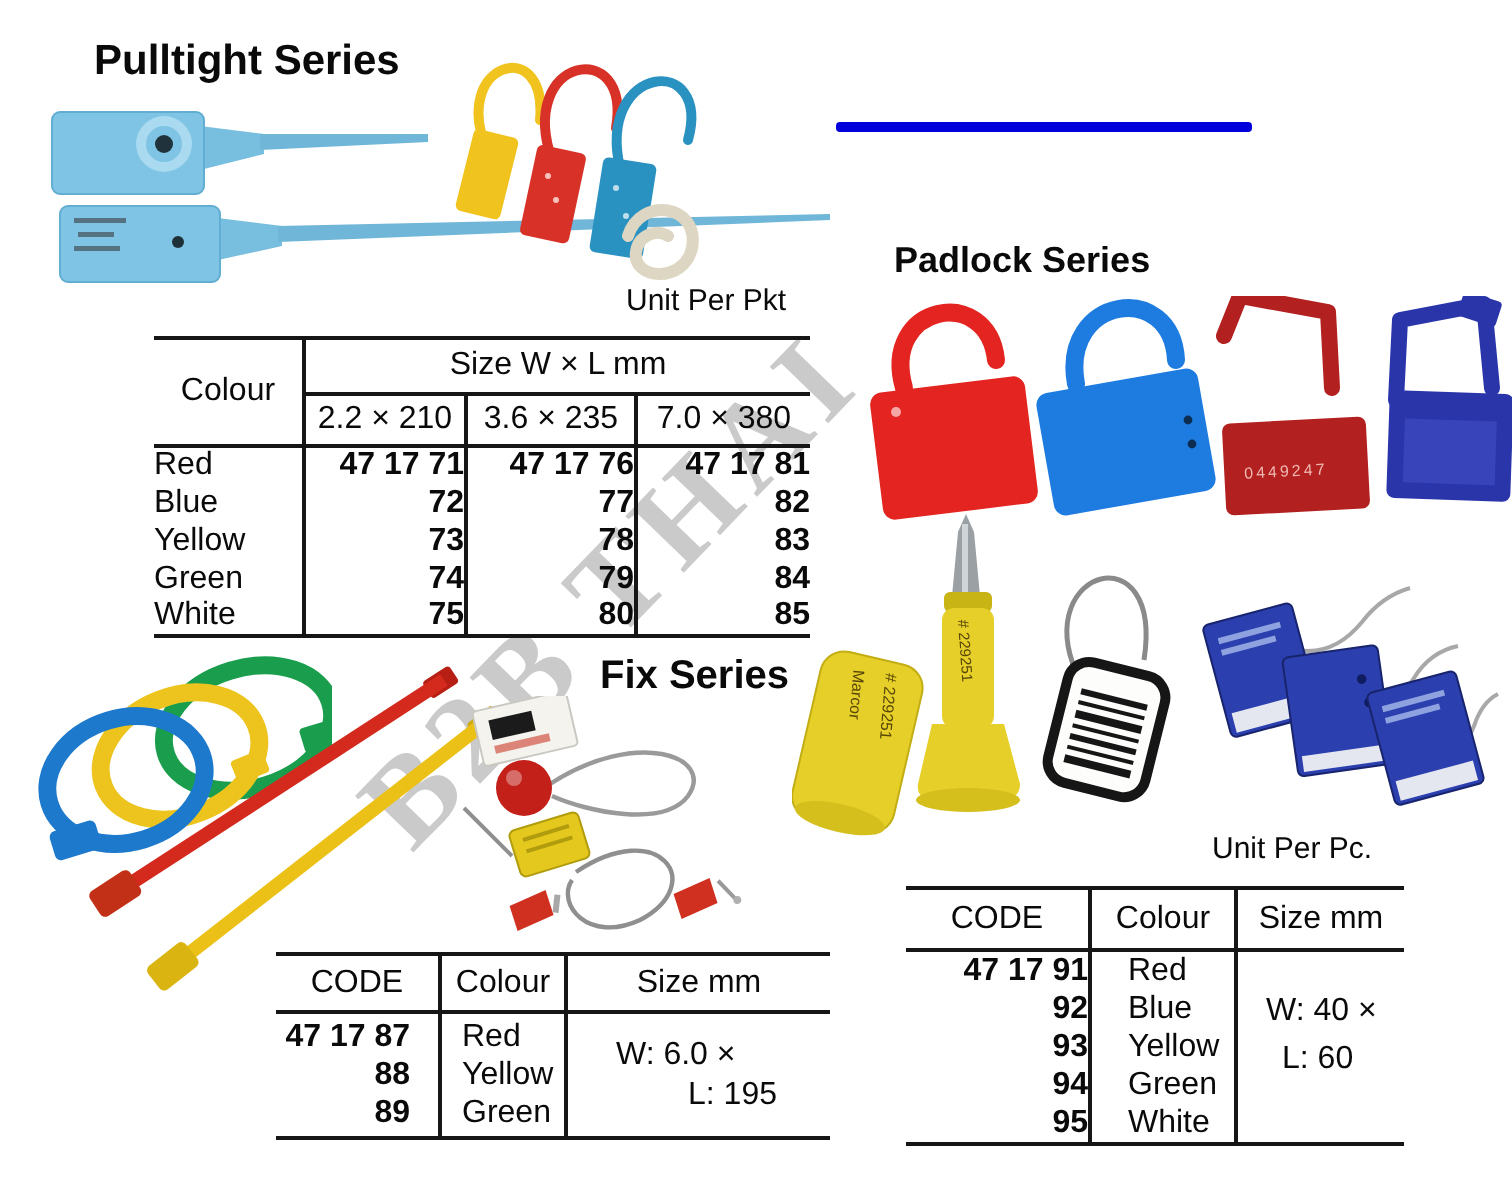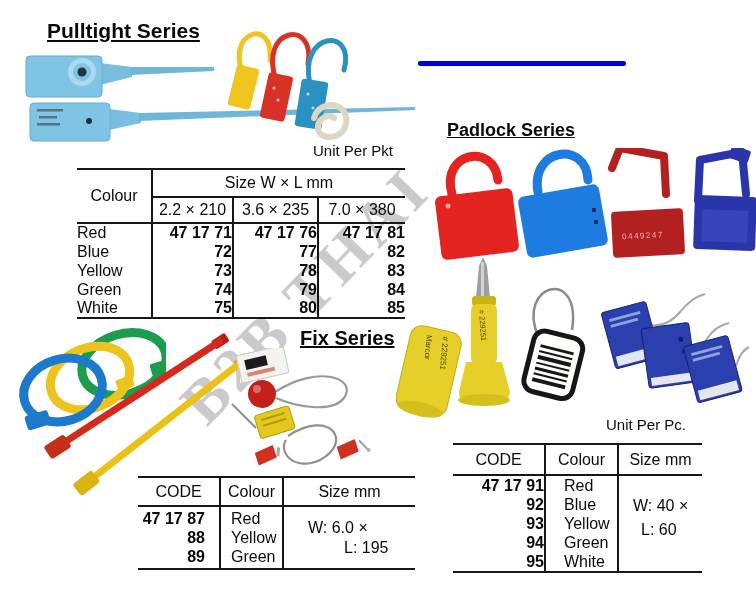--- a/index.html
+++ b/index.html
@@ -1,18 +1,18 @@
 <!DOCTYPE html>
 <html><head>
 <meta charset="utf-8">
 <style>
   html,body{margin:0;padding:0;background:#e8e8e8;}
   .page{position:relative;width:756px;height:589px;background:#ffffff;
         font-family:"Liberation Sans",sans-serif;overflow:hidden;}
-  .hd{position:absolute;font-weight:bold;color:#0a0a0a;white-space:nowrap;z-index:3;text-decoration:underline;}
+  .hd{position:absolute;font-weight:bold;color:#0a0a0a;white-space:nowrap;z-index:3;}
   .lbl{position:absolute;font-size:15px;color:#0a0a0a;white-space:nowrap;z-index:3;}
   .photo{position:absolute;z-index:2;}
   .watermark{position:absolute;left:192px;top:378px;z-index:1;
              font-family:"Liberation Serif",serif;font-weight:bold;font-size:62px;
              letter-spacing:5px;color:rgba(158,158,158,0.55);white-space:nowrap;
              transform:rotate(-46deg);transform-origin:0 50%;}
   table.t{position:absolute;border-collapse:collapse;table-layout:fixed;
           color:#0a0a0a;z-index:3;background:transparent;}
   table.t td{padding:0;font-size:16px;vertical-align:middle;}
   .bt{border-top:2px solid #161616;} .bb{border-bottom:2px solid #161616;}

